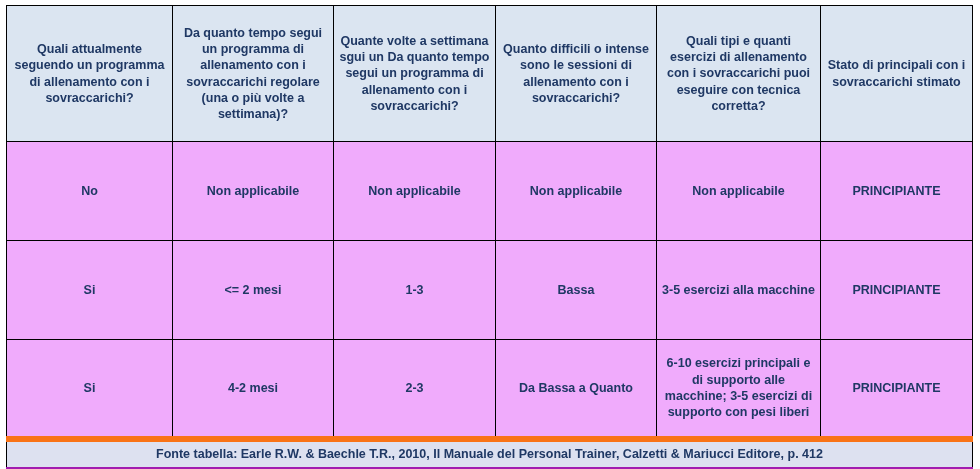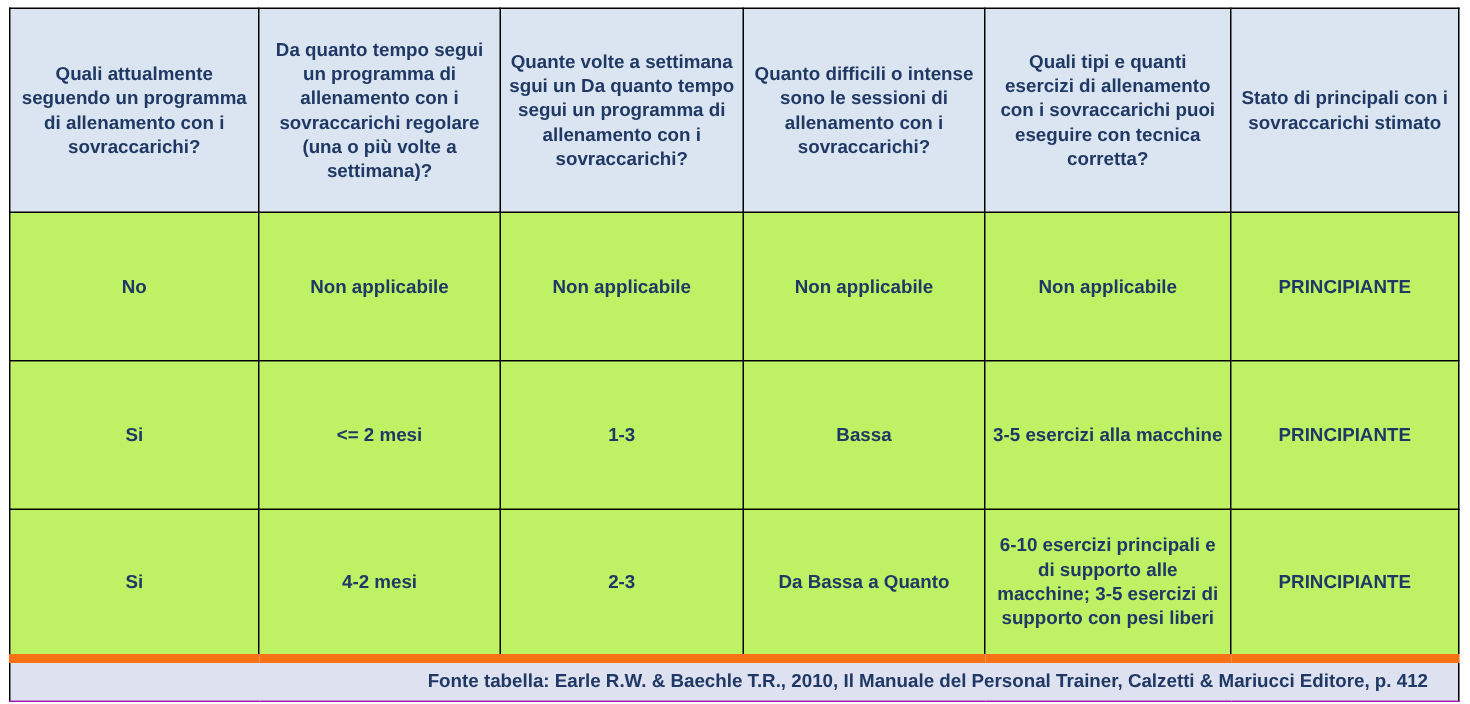--- a/index.html
+++ b/index.html
@@ -46,35 +46,34 @@
   
   thead th {
     background: #dbe5f1;
     font-size: 12.5px;
     height: 131px;
     border-bottom: 3px solid #000000;
   }
 
   
   tbody td {
-    background: #bef264;
+    background: #f0abfc;
     font-size: 12.5px;
   }
   tbody tr.data-row { height: 99px; }
   tbody tr.data-row.last-data-row td { border-bottom: 6px solid #f97316; }
 
   
   tr.source-row td {
     background: #dde1f0;
     font-size: 12.5px;
     height: 25px;
     border-top: 1px solid #000000;
-    border-bottom: 1px solid #a21caf;
+    border-bottom: 3px solid #a21caf;
     padding: 0 20px;
-    text-align: right;
   }
 </style>
 </head>
 <body>
 
 <div id="table-wrap">
   <table class="training-table">
     <colgroup>
       <col style="width:166px">
       <col style="width:161px">

